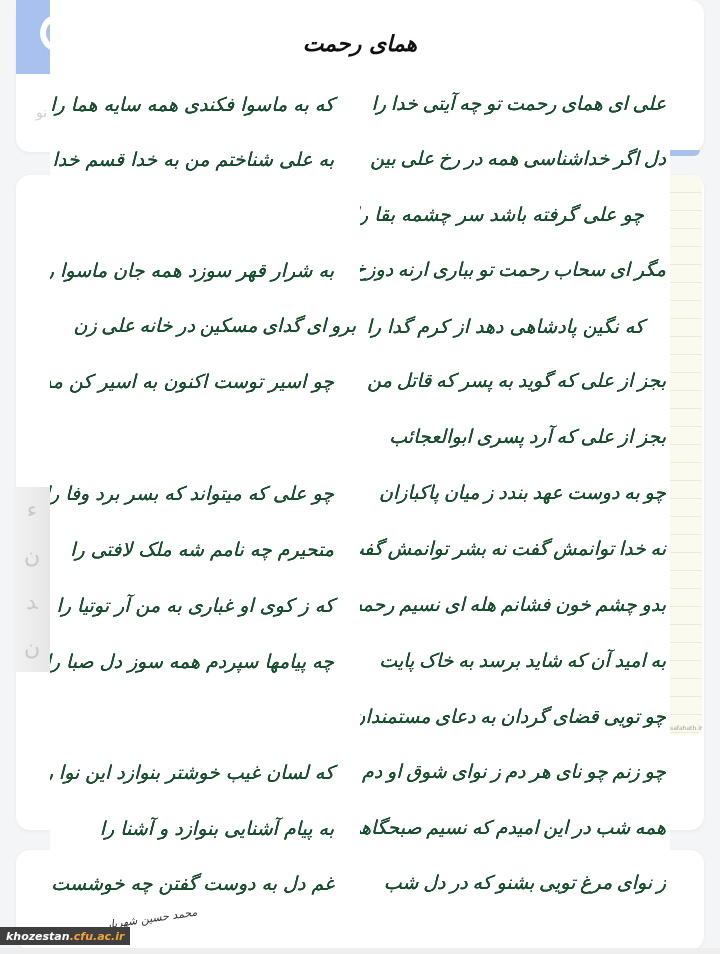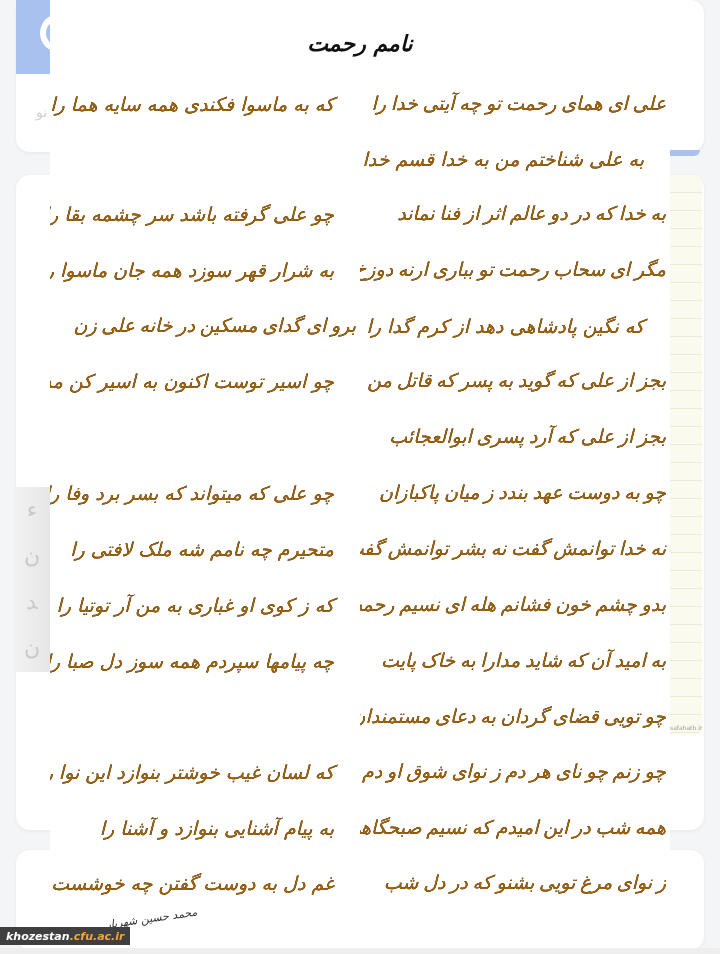--- a/index.html
+++ b/index.html
@@ -53,21 +53,21 @@
     .poem-title {
       position: absolute; left: 0; right: 0; top: 30px; text-align: center;
       font-size: 22px; font-style: italic; font-weight: bold; color: #111;
     }
     .verse-row {
       position: absolute; left: 0; right: 0; height: 40px;
       display: flex; direction: rtl;
     }
     .hemistich {
       width: 50%; box-sizing: border-box; font-size: 19px; font-style: italic;
-      color: #a16207; white-space: nowrap; overflow: hidden; line-height: 40px;
+      color: #14532d; white-space: nowrap; overflow: hidden; line-height: 40px;
       text-shadow: 0 0 0.4px #000;
     }
     .hemistich.first { padding-right: 4px; text-align: right; font-family: Liberation Serif, serif; }
     .hemistich.second { padding-right: 26px; text-align: right; }
     .signature {
       position: absolute; left: 55px; top: 912px; font-size: 11px; font-style: italic;
       color: #333; transform: rotate(-8deg);
     }
     
     .watermark {
@@ -96,31 +96,31 @@
   <div class="site">safahath.ir</div>
 </div>
 <div class="bg-calli-left">
   <span>ء</span>
   <span>ﻥ</span>
   <span>ﺪ</span>
   <span>ﻥ</span>
 </div>
 
 <div class="poem">
-  <div class="poem-title">نامم رحمت</div>
+  <div class="poem-title">همای رحمت</div>
 
   <div class="verse-row" style="top:84px;">
     <div class="hemistich first">علی ای همای رحمت تو چه آیتی خدا را</div>
     <div class="hemistich second">که به ماسوا فکندی همه سایه هما را</div>
   </div>
   <div class="verse-row" style="top:139px;">
+    <div class="hemistich first">دل اگر خداشناسی همه در رخ علی بین</div>
     <div class="hemistich second">به علی شناختم من به خدا قسم خدا را</div>
   </div>
   <div class="verse-row" style="top:194px;">
-    <div class="hemistich first">به خدا که در دو عالم اثر از فنا نماند</div>
     <div class="hemistich second">چو علی گرفته باشد سر چشمه بقا را</div>
   </div>
   <div class="verse-row" style="top:250px;">
     <div class="hemistich first">مگر ای سحاب رحمت تو بباری ارنه دوزخ</div>
     <div class="hemistich second">به شرار قهر سوزد همه جان ماسوا را</div>
   </div>
   <div class="verse-row" style="top:306px;">
     <div class="hemistich second">که نگین پادشاهی دهد از کرم گدا را</div>
     <div class="hemistich first">برو ای گدای مسکین در خانه علی زن</div>
   </div>
@@ -137,21 +137,21 @@
   </div>
   <div class="verse-row" style="top:529px;">
     <div class="hemistich first">نه خدا توانمش گفت نه بشر توانمش گفت</div>
     <div class="hemistich second">متحیرم چه نامم شه ملک لافتی را</div>
   </div>
   <div class="verse-row" style="top:585px;">
     <div class="hemistich first">بدو چشم خون فشانم هله ای نسیم رحمت</div>
     <div class="hemistich second">که ز کوی او غباری به من آر توتیا را</div>
   </div>
   <div class="verse-row" style="top:641px;">
-    <div class="hemistich first">به امید آن که شاید مدارا به خاک پایت</div>
+    <div class="hemistich first">به امید آن که شاید برسد به خاک پایت</div>
     <div class="hemistich second">چه پیامها سپردم همه سوز دل صبا را</div>
   </div>
   <div class="verse-row" style="top:697px;">
     <div class="hemistich first">چو تویی قضای گردان به دعای مستمندان</div>
   </div>
   <div class="verse-row" style="top:752px;">
     <div class="hemistich first">چو زنم چو نای هر دم ز نوای شوق او دم</div>
     <div class="hemistich second">که لسان غیب خوشتر بنوازد این نوا را</div>
   </div>
   <div class="verse-row" style="top:808px;">

